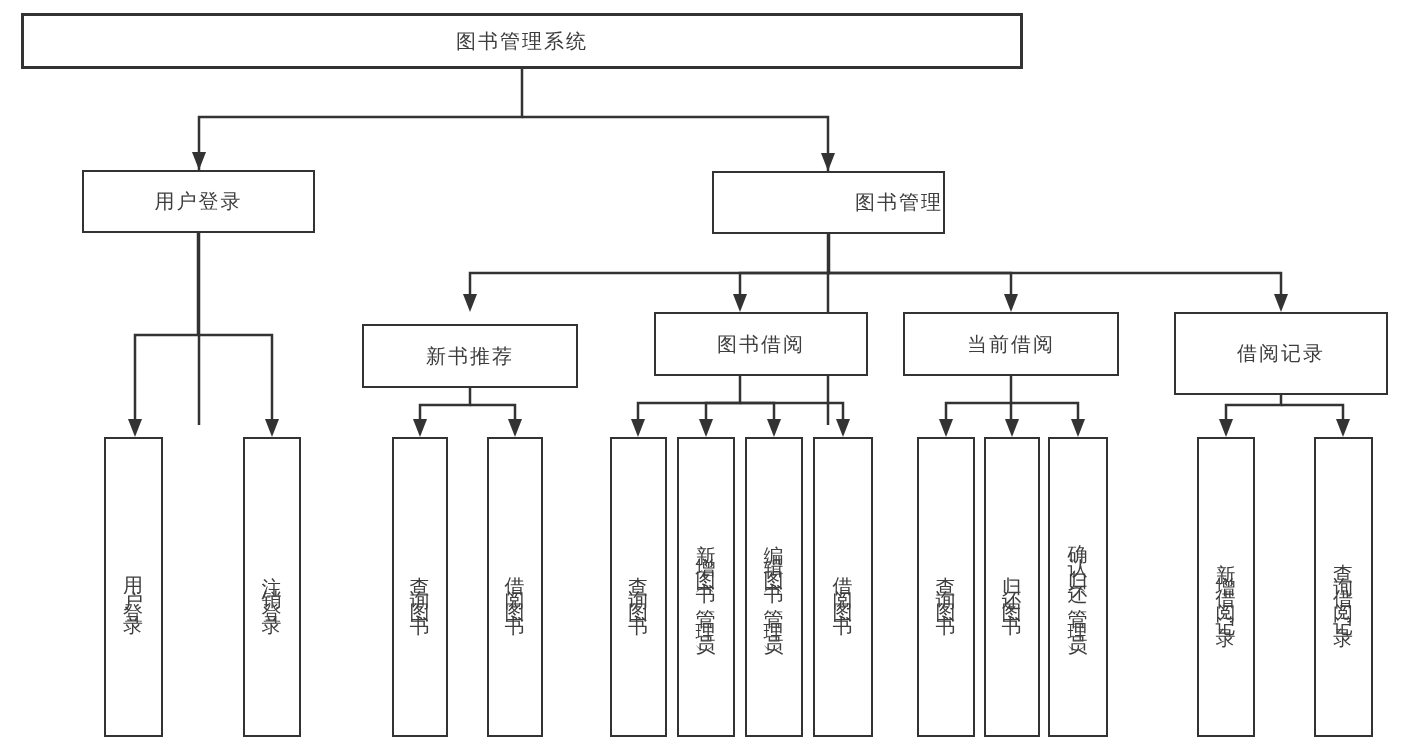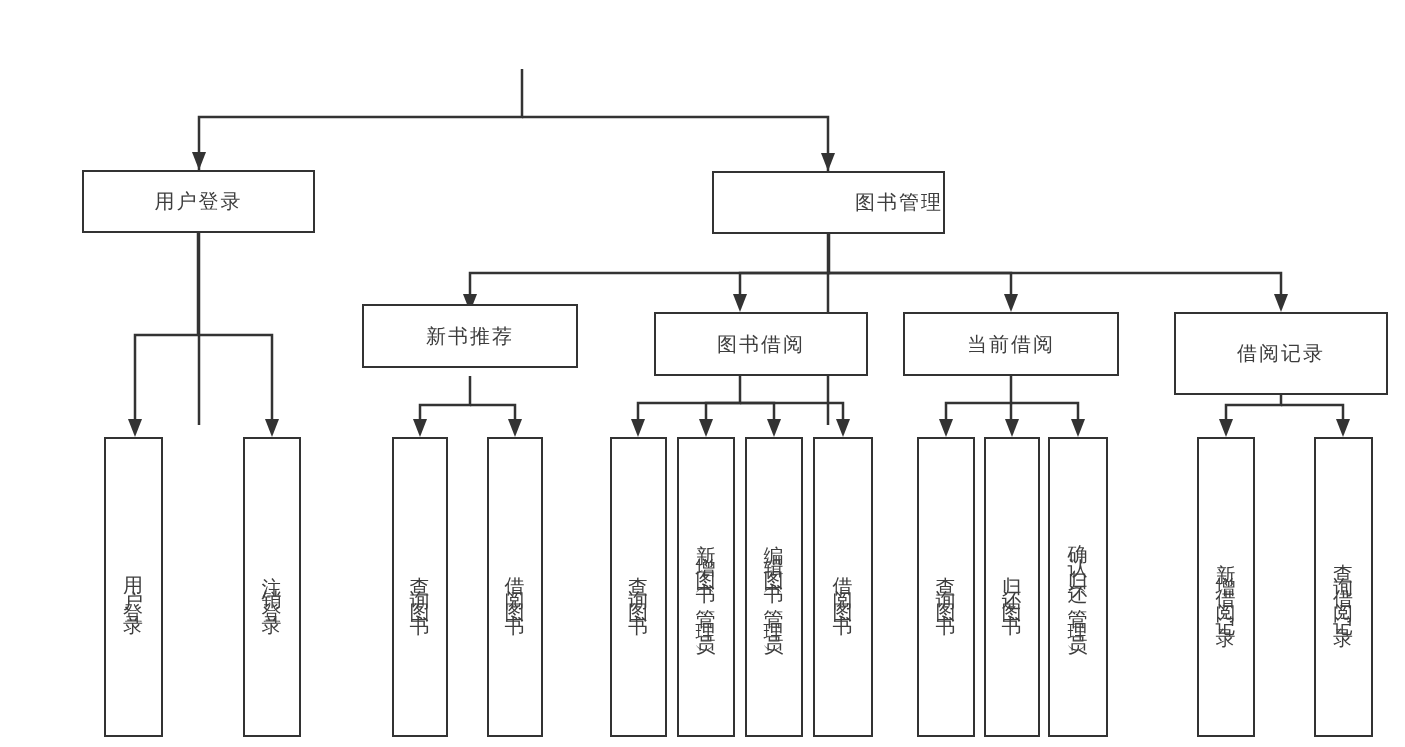--- a/index.html
+++ b/index.html
@@ -76,29 +76,32 @@
       <polygon points="767,419 781,419 774,437"></polygon>
       <polygon points="836,419 850,419 843,437"></polygon>
       <polygon points="939,419 953,419 946,437"></polygon>
       <polygon points="1005,419 1019,419 1012,437"></polygon>
       <polygon points="1071,419 1085,419 1078,437"></polygon>
       <polygon points="1219,419 1233,419 1226,437"></polygon>
       <polygon points="1336,419 1350,419 1343,437"></polygon>
     </g>
   </svg>
 
+  <div class="node root">
+    <span class="lbl">图书管理系统</span>
+  </div>
 
   <div class="node" style="left:82px;top:170px;width:233px;height:63px;">
     <span class="lbl">用户登录</span>
   </div>
   <div class="node" style="left:712px;top:171px;width:233px;height:63px;justify-content:flex-end;">
     <span class="lbl">图书管理</span>
   </div>
 
-  <div class="node" style="left:362px;top:304px;width:216px;height:64px;">
+  <div class="node" style="left:362px;top:324px;width:216px;height:64px;">
     <span class="lbl">新书推荐</span>
   </div>
   <div class="node" style="left:654px;top:312px;width:214px;height:64px;">
     <span class="lbl">图书借阅</span>
   </div>
   <div class="node" style="left:903px;top:312px;width:216px;height:64px;">
     <span class="lbl">当前借阅</span>
   </div>
   <div class="node" style="left:1174px;top:312px;width:214px;height:83px;">
     <span class="lbl">借阅记录</span>

